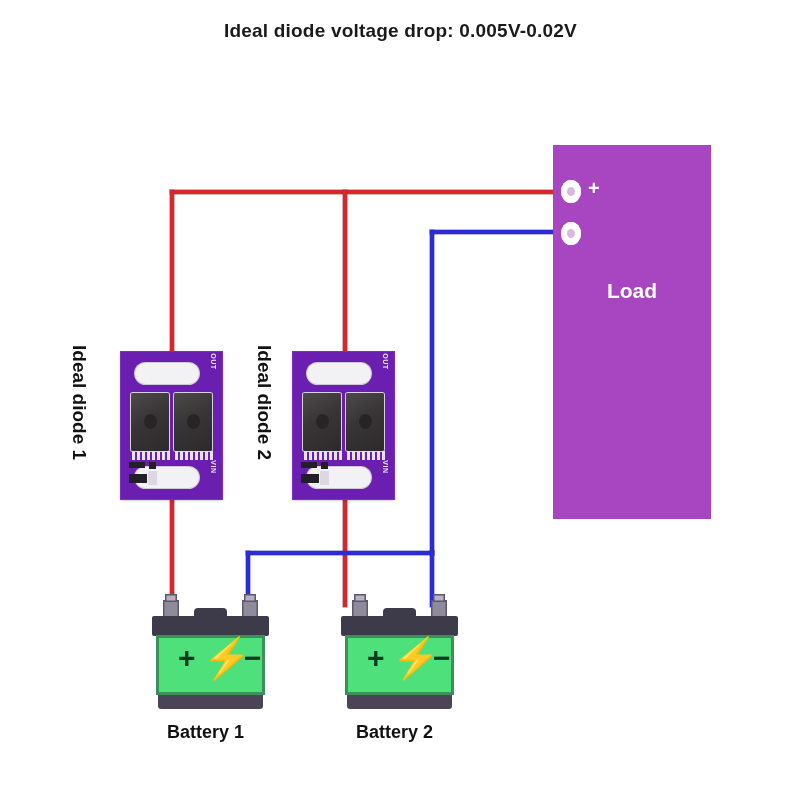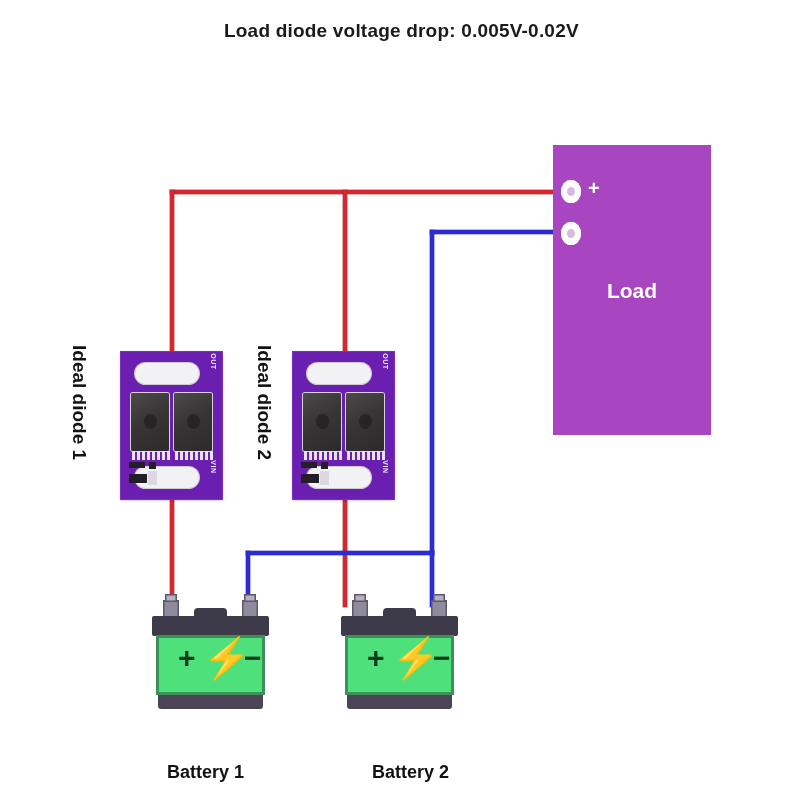--- a/index.html
+++ b/index.html
@@ -25,21 +25,21 @@
 
   
   .wire{position:absolute;}
   .wire-red{background:#d7262c;box-shadow:0 0 0 .6px rgba(150,30,40,.55);}
   .wire-blue{background:#2b2bd8;box-shadow:0 0 0 .6px rgba(40,40,170,.55);}
   .wire-h{height:4px;}
   .wire-v{width:4px;}
 
   
   #load-box{
-    position:absolute;left:553px;top:145px;width:158px;height:290px;
+    position:absolute;left:553px;top:145px;width:158px;height:374px;
     background:#a845c0;
   }
   #load-label{
     position:absolute;left:0;right:0;top:134px;
     text-align:center;color:#ffffff;font-size:21px;font-weight:bold;
   }
   .load-terminal{
     position:absolute;width:20px;height:23px;border-radius:50%;
     background:#ffffff;
     box-shadow:inset 0 0 0 4px #ffffff;
@@ -153,31 +153,31 @@
     color:#0d3a1c;font-size:30px;font-weight:bold;line-height:1;
   }
   .battery-sign-plus{left:22px;}
   .battery-sign-minus{left:88px;}
   .battery-bolt{
     position:absolute;left:46px;top:41px;
     color:#0d3a1c;font-size:40px;line-height:1;
   }
   .battery-caption{
     position:absolute;top:722px;
-    color:#111111;font-size:18px;font-weight:bold;white-space:nowrap;margin-top:40px;
+    color:#111111;font-size:18px;font-weight:bold;white-space:nowrap;
   }
   #battery-caption-1{left:167px;}
-  #battery-caption-2{left:372px;}
+  #battery-caption-2{left:356px;}
 </style>
 </head>
 <body>
 
 <div id="stage">
 
-  <div class="caption" id="caption-line-1">Load diode voltage drop: 0.005V-0.02V</div>
+  <div class="caption" id="caption-line-1">Ideal diode voltage drop: 0.005V-0.02V</div>
 
   <div class="wire wire-red wire-h" style="left:170px;top:190px;width:402px;"></div>
   <div class="wire wire-red wire-v" style="left:170px;top:190px;height:165px;"></div>
   <div class="wire wire-red wire-v" style="left:343px;top:190px;height:165px;"></div>
   <div class="wire wire-red wire-v" style="left:170px;top:495px;height:112px;"></div>
   <div class="wire wire-red wire-v" style="left:343px;top:495px;height:112px;"></div>
 
   <div class="wire wire-blue wire-h" style="left:430px;top:230px;width:133px;"></div>
   <div class="wire wire-blue wire-v" style="left:430px;top:230px;height:325px;"></div>
   <div class="wire wire-blue wire-h" style="left:246px;top:551px;width:188px;"></div>

